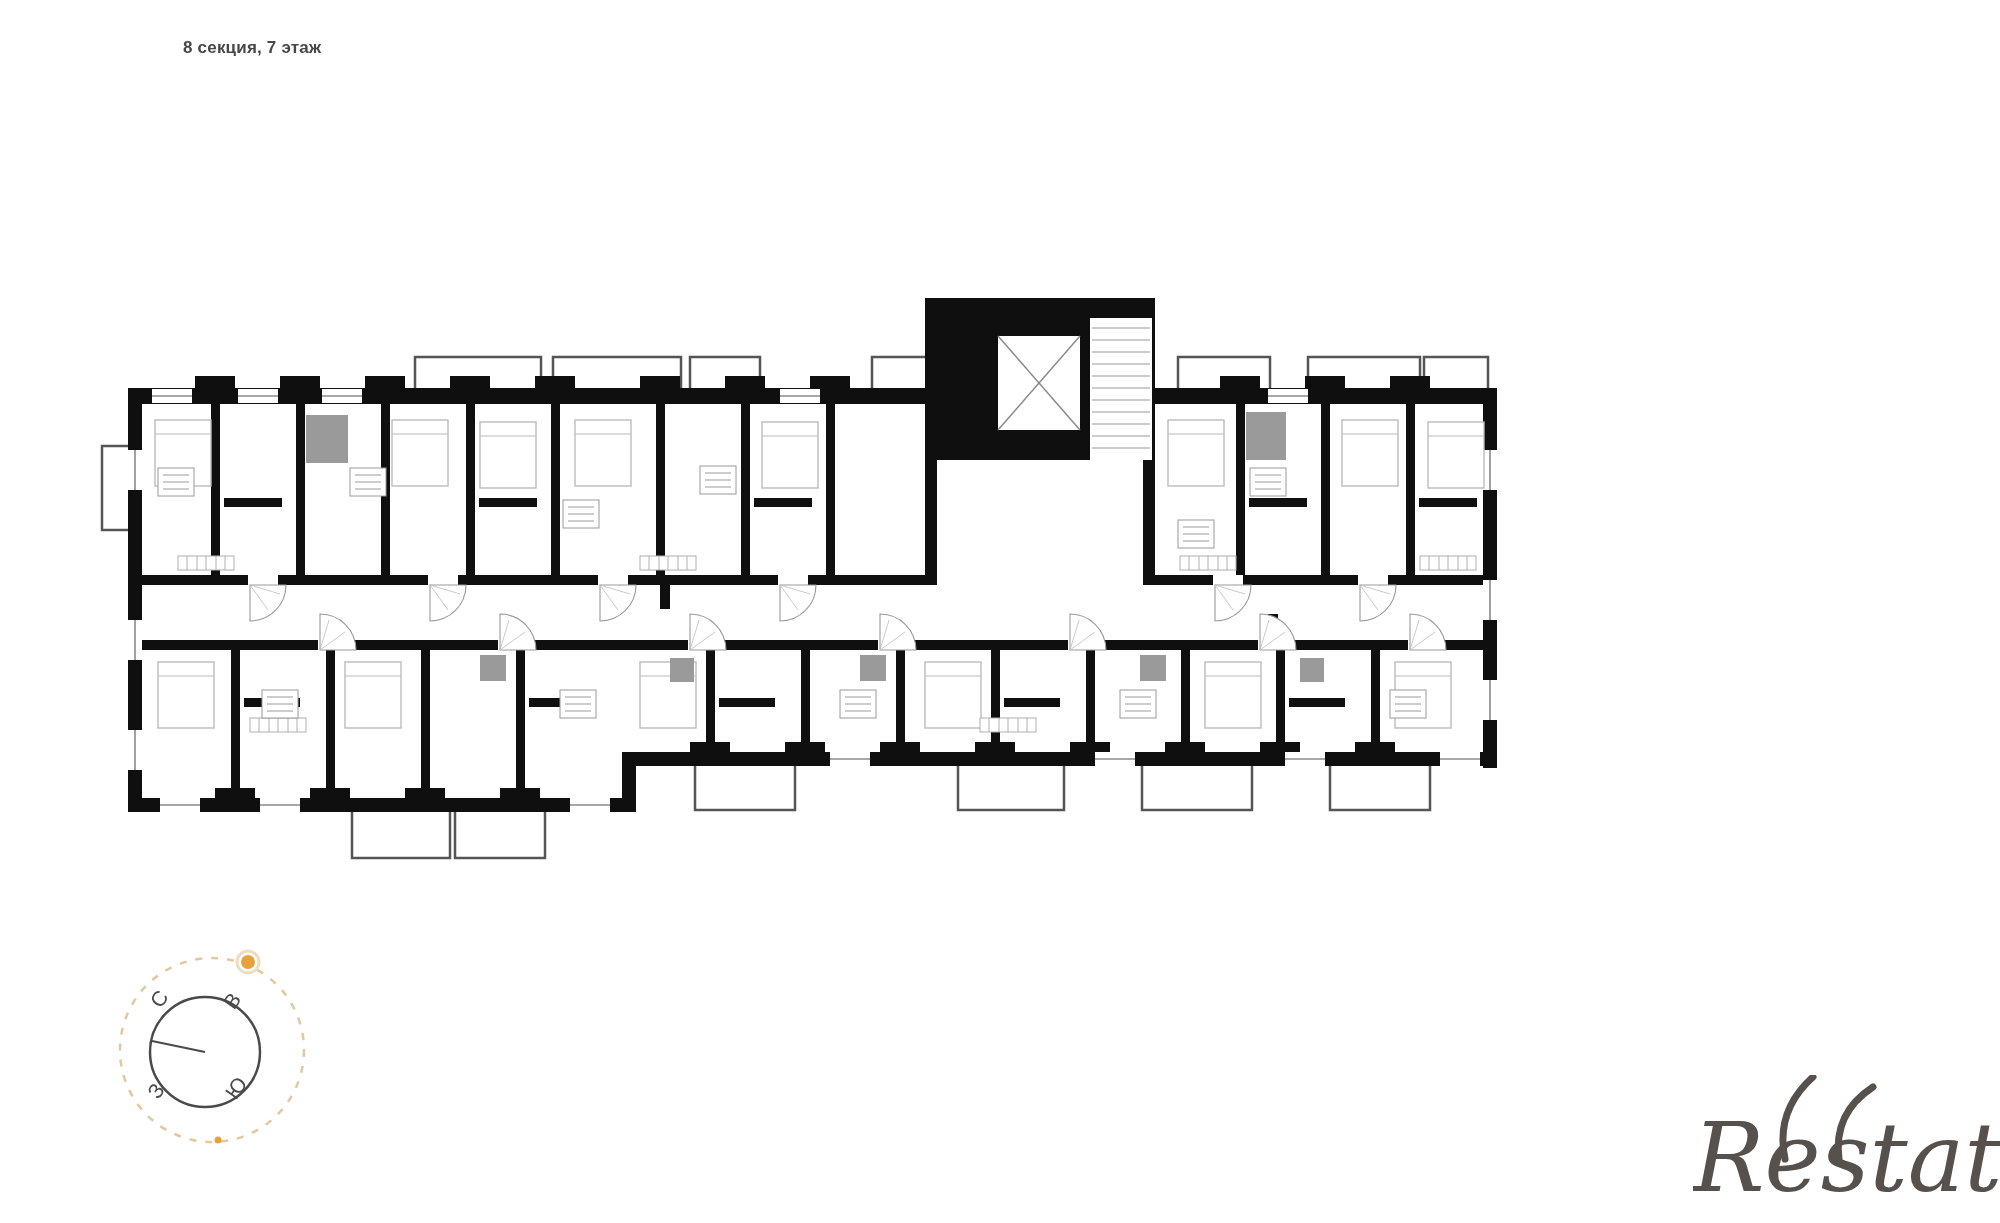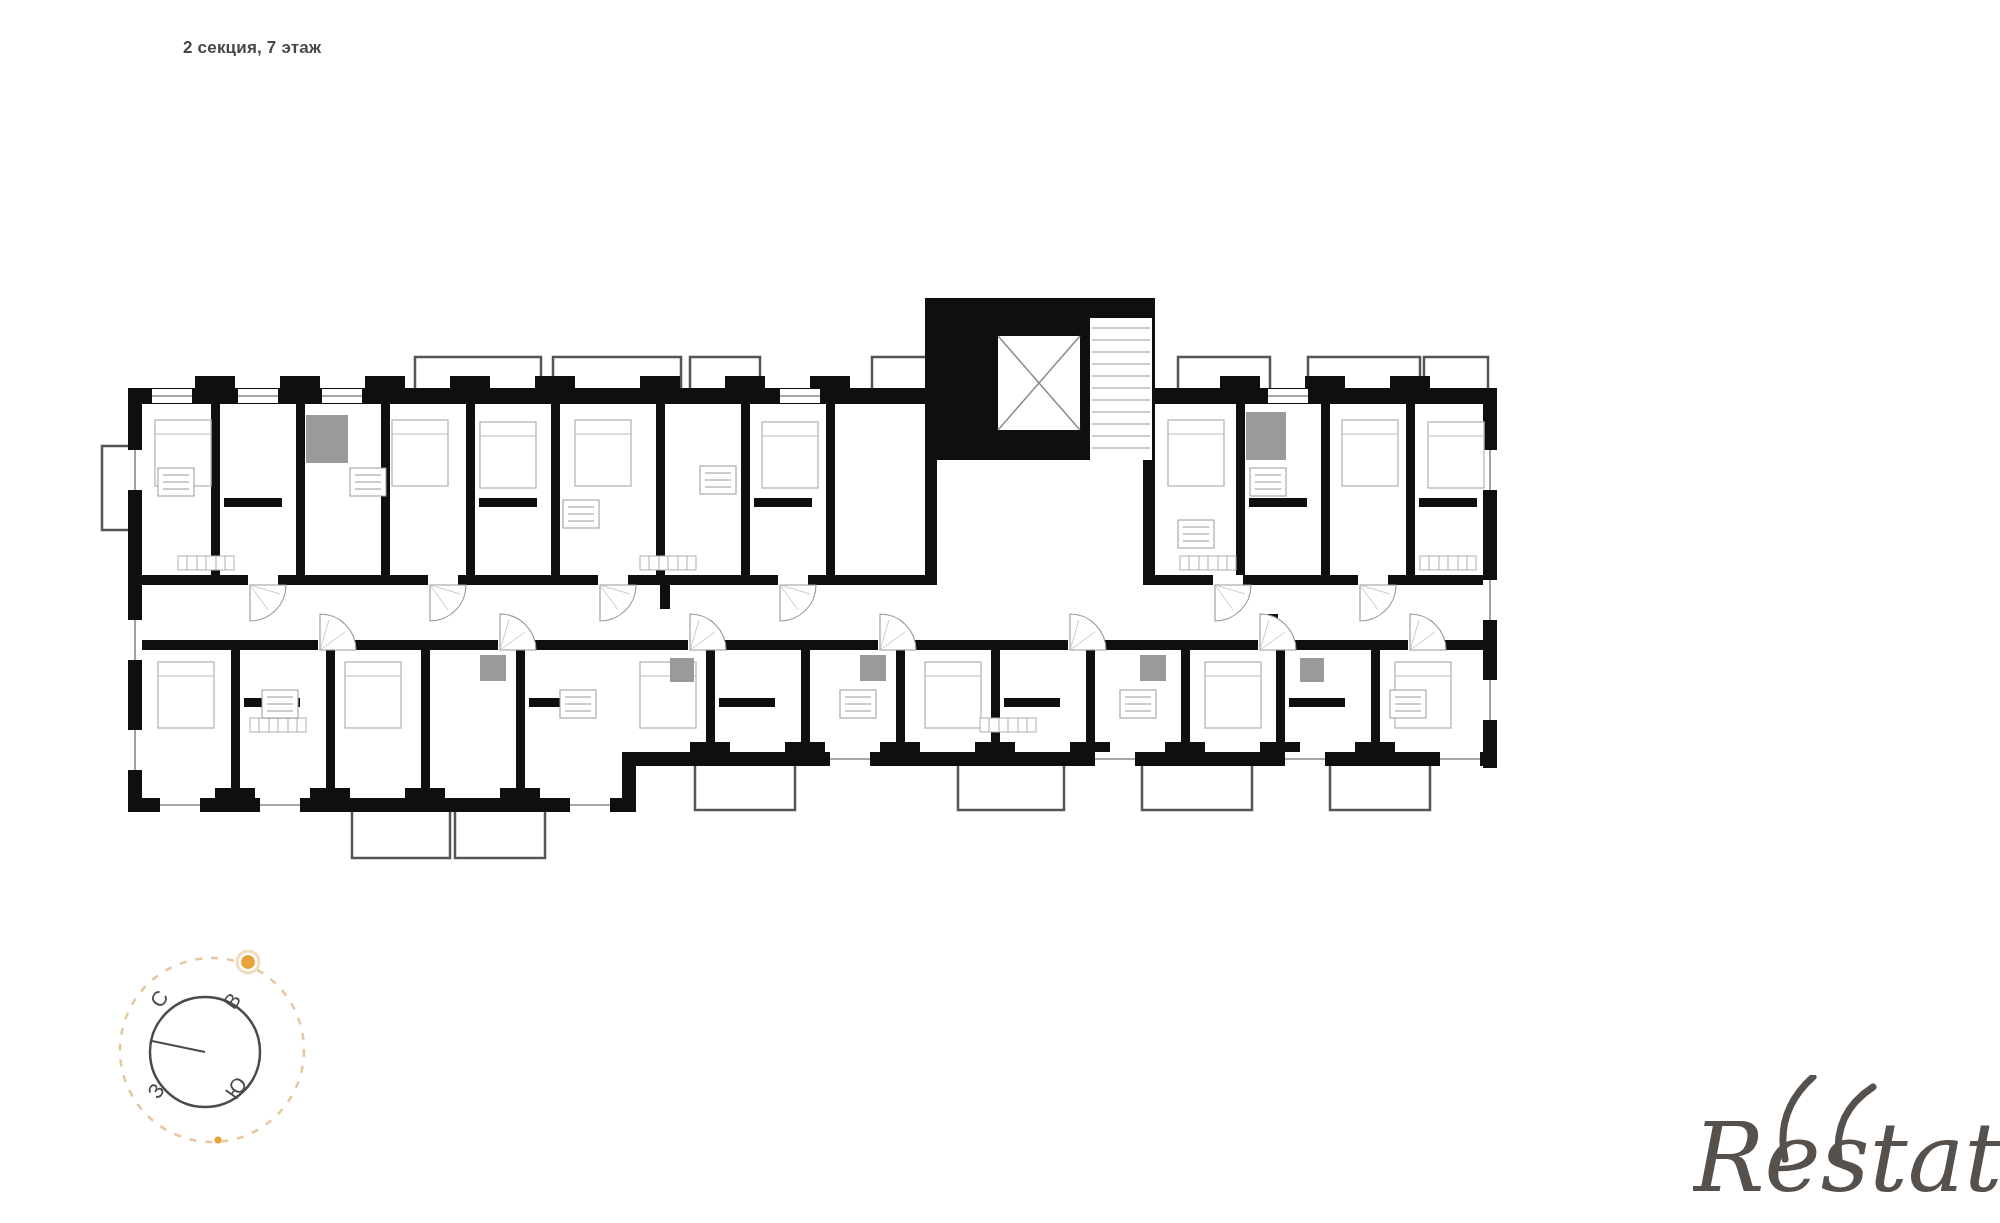--- a/index.html
+++ b/index.html
@@ -20,21 +20,21 @@
   .watermark .wm-text{
     position:absolute;left:0;top:28px;
     font-family:"DejaVu Serif",serif;font-style:italic;font-weight:400;
     font-size:95px;line-height:110px;color:#56514c;white-space:nowrap;
   }
   .wm-swoosh{position:absolute;left:84px;top:-4px;}
 </style>
 </head>
 <body>
 
-<div class="plan-title">2 секция, 7 этаж</div>
+<div class="plan-title">8 секция, 7 этаж</div>
 
 <svg class="plan-svg" width="2000" height="1223" viewBox="0 0 2000 1223">
   <defs>
     <g id="win">
       <rect x="-20" y="-7" width="40" height="14" fill="#ffffff"></rect>
       <line x1="-20" y1="0" x2="20" y2="0" stroke="#8a8a8a" stroke-width="1.6"></line>
     </g>
     <g id="fan">
       <path d="M0,0 L36,0 A36,36 0 0 1 0,36 Z" fill="#ffffff" stroke="#9a9a9a" stroke-width="1.1"></path>
       <line x1="30" y1="9" x2="0" y2="0" stroke="#bdbdbd" stroke-width="0.8"></line>

